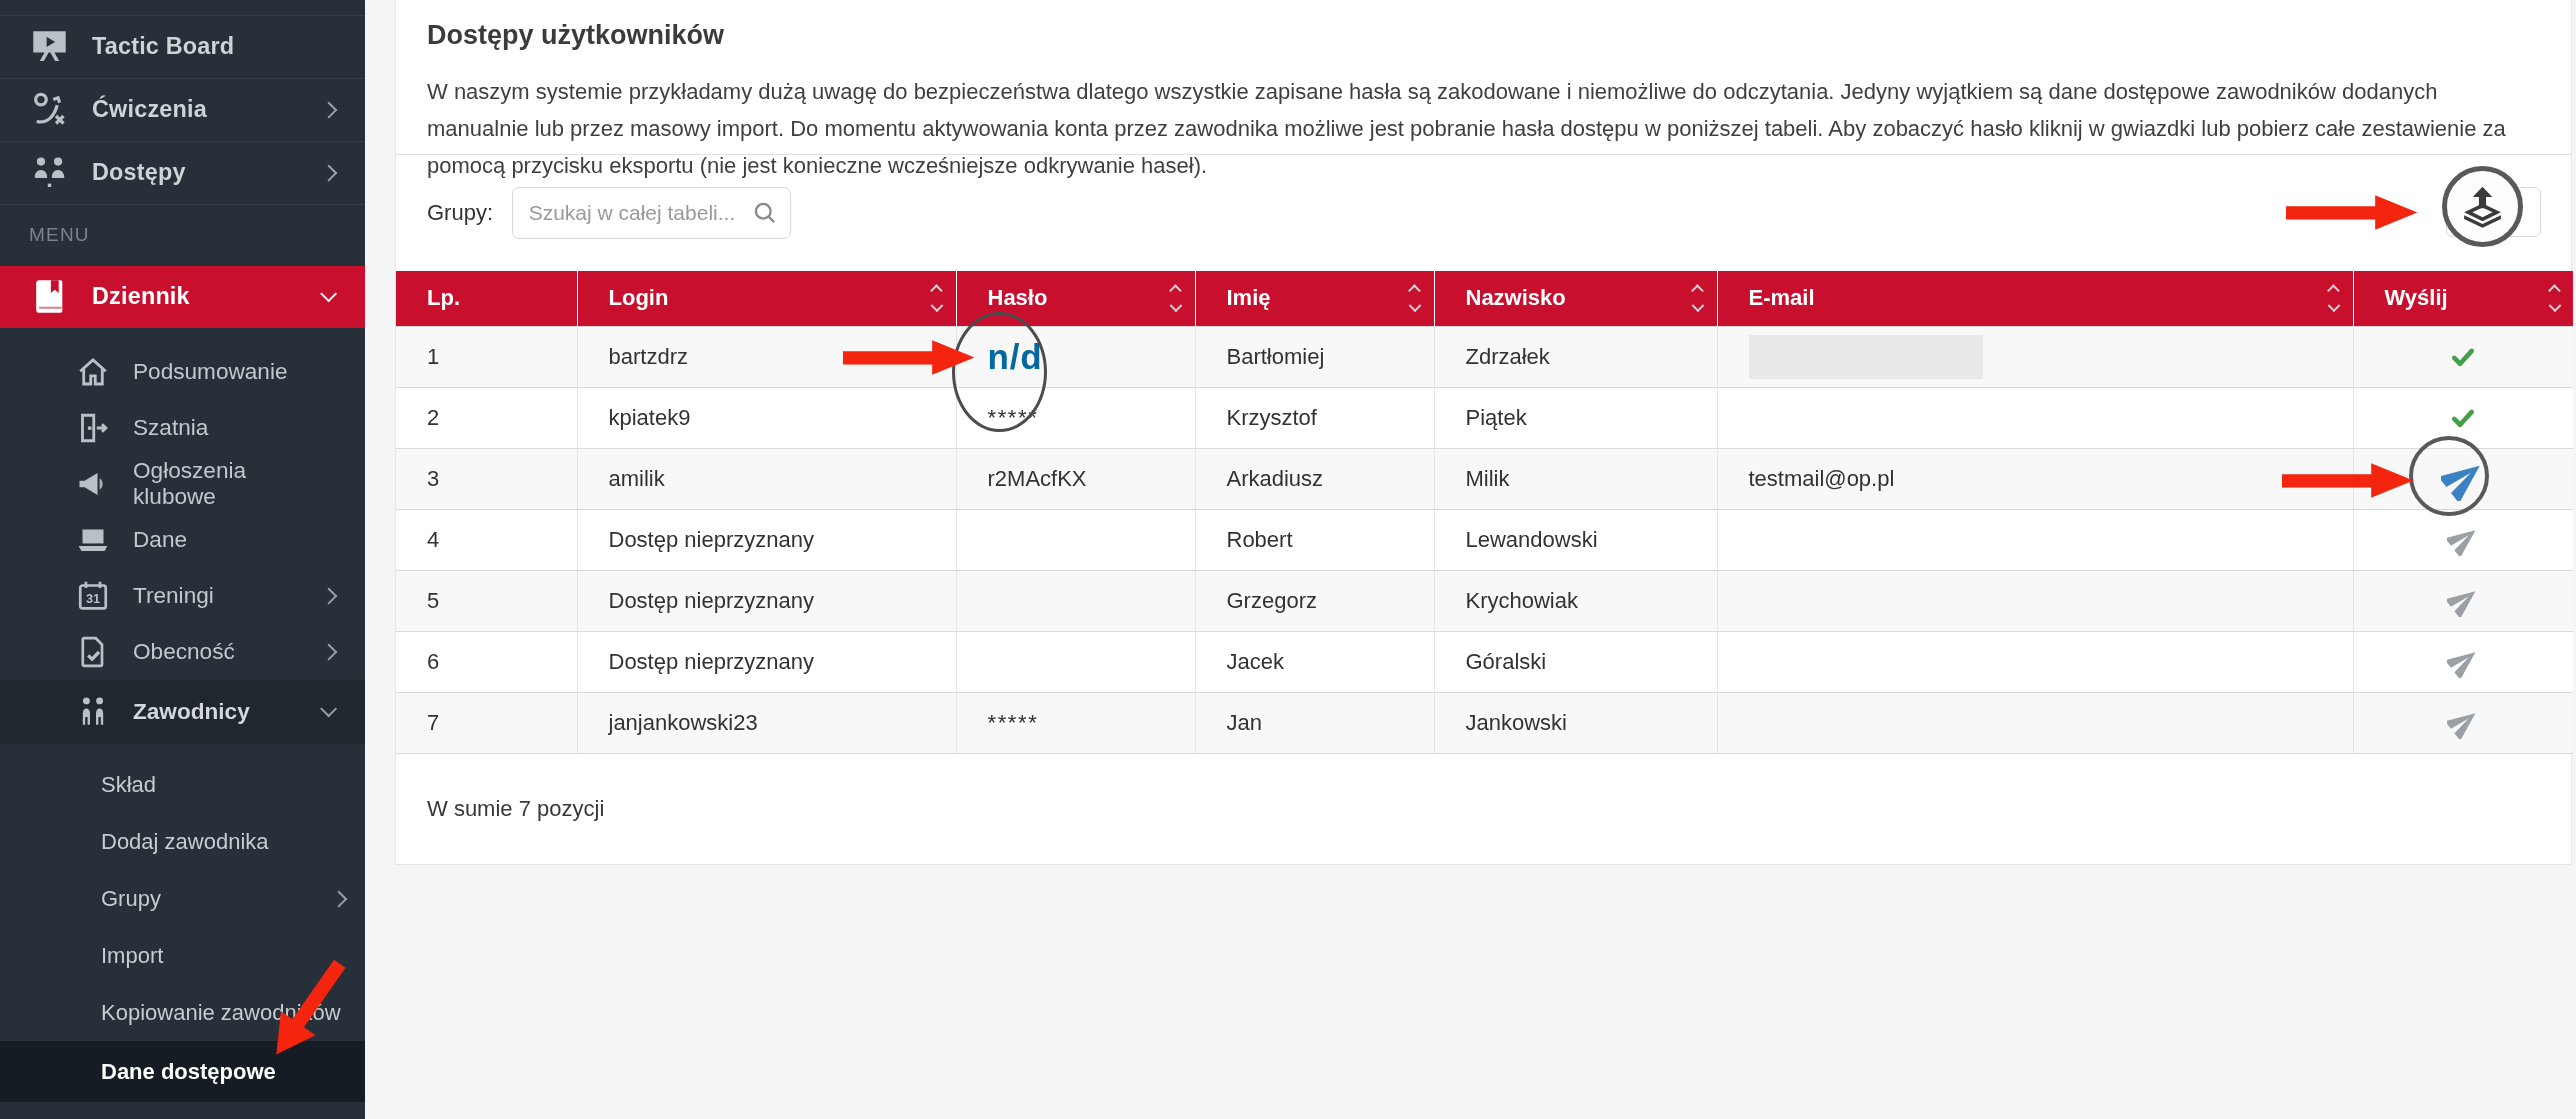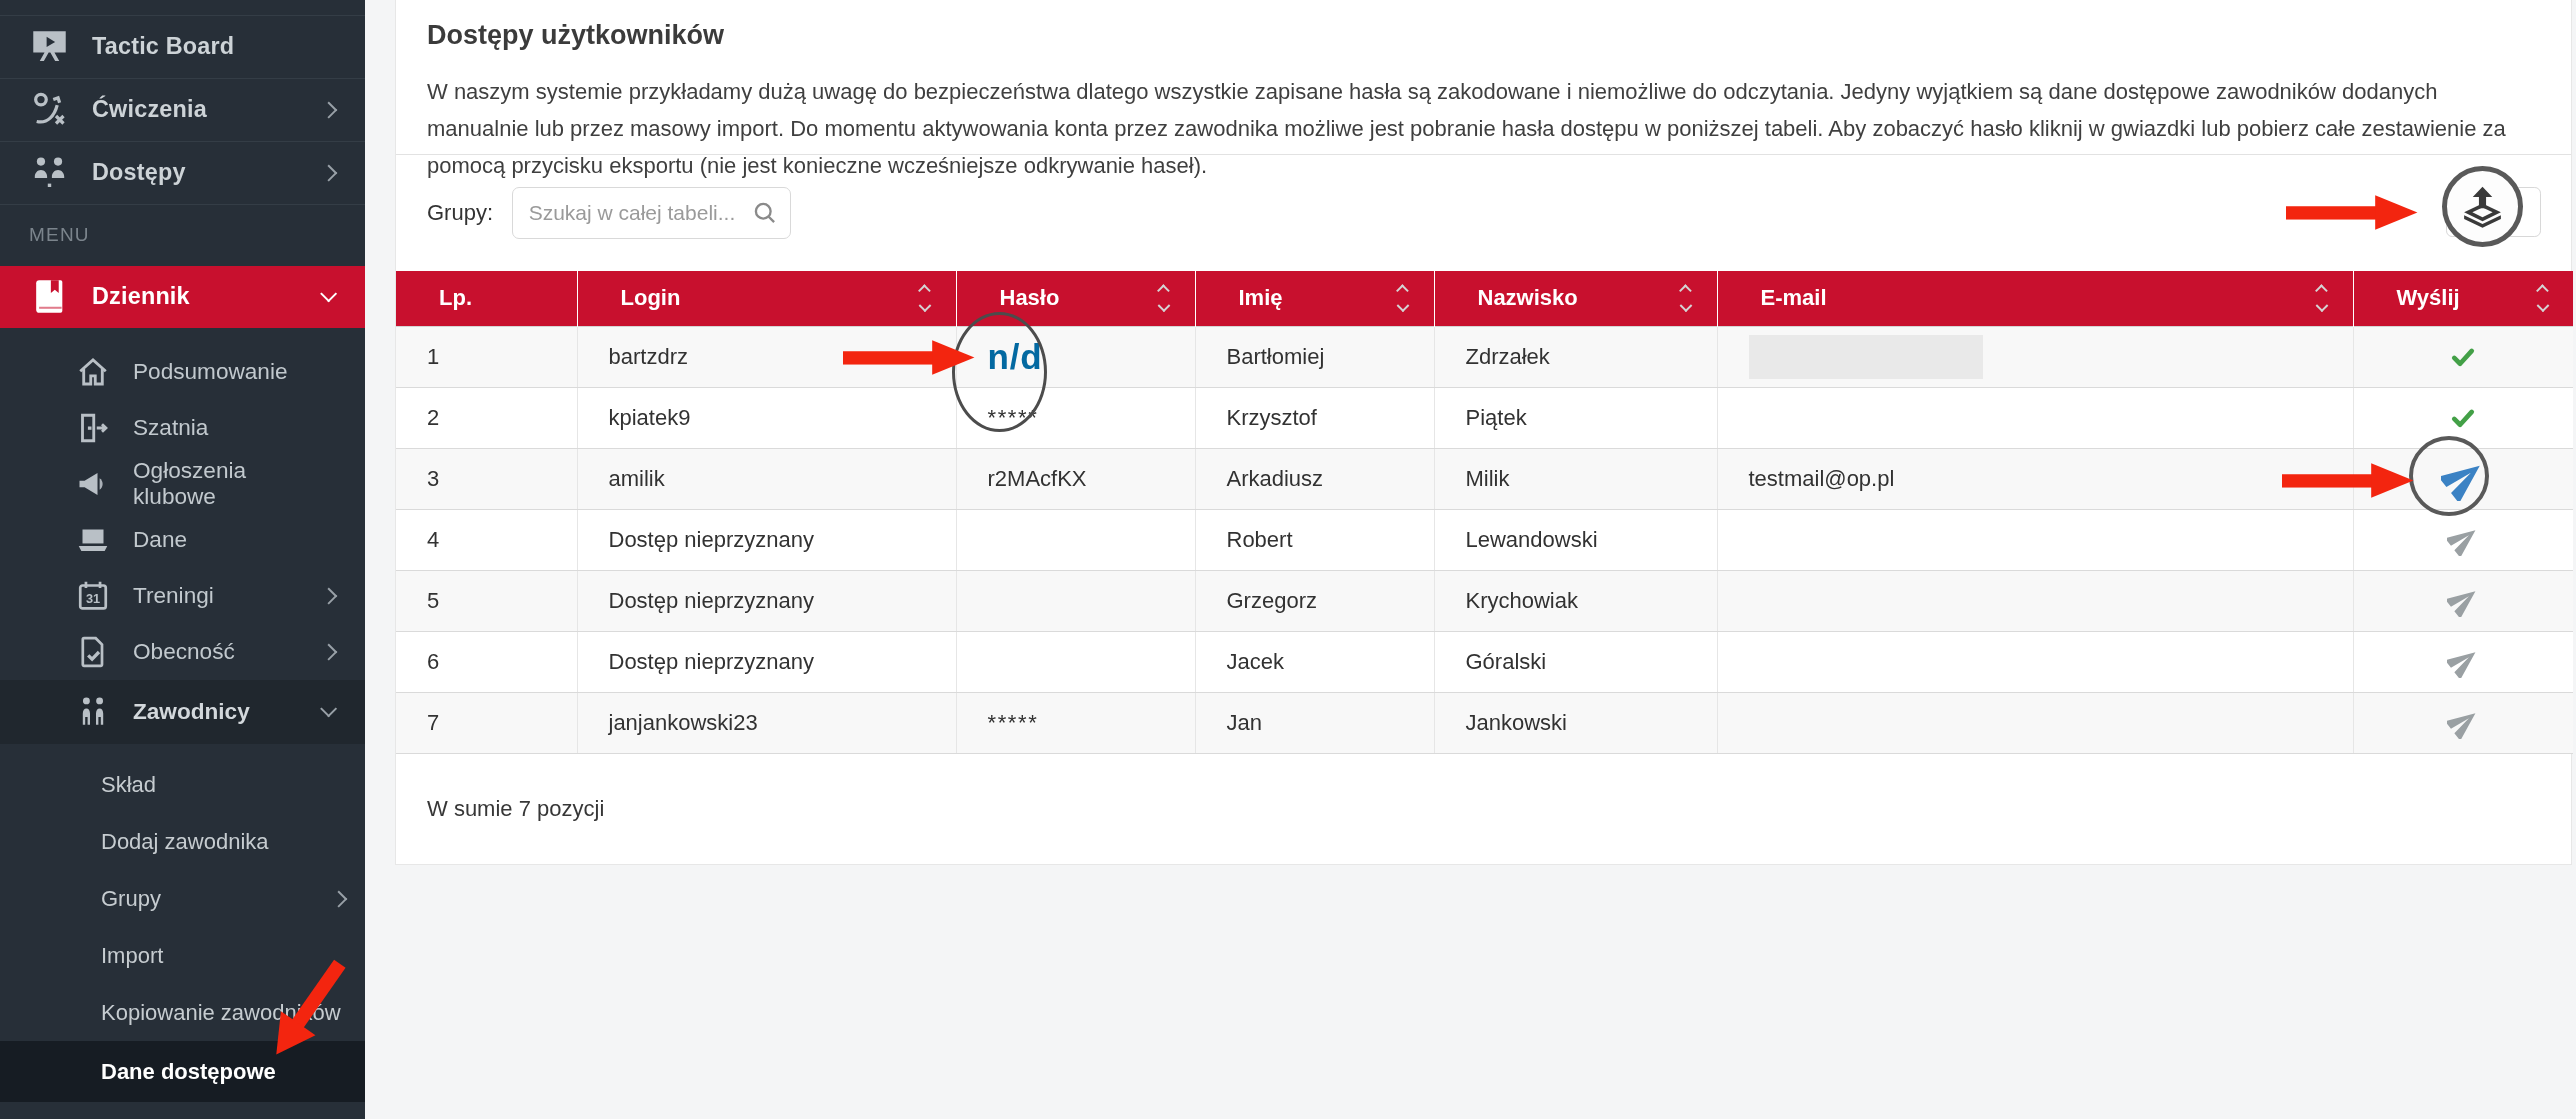--- a/index.html
+++ b/index.html
@@ -47,21 +47,21 @@
   .search-wrap { position:relative; width:279px; height:52px; }
   .search-wrap input { width:100%; height:100%; border:1.6px solid #d9d9d9; border-radius:7px;
     font-size:21px; color:#333; padding:0 45px 0 15.6px; outline:none;
     font-family:"Liberation Sans","DejaVu Sans",sans-serif; }
   .search-wrap input::placeholder { color:#9a9a9a; }
   .search-ic { position:absolute; right:12.5px; top:11.7px; width:28px; height:28px; }
 
   
   table { width:100%; border-collapse:collapse; table-layout:fixed; }
   thead tr { height:55px; background:#c8102e; }
-  th { text-align:left; padding:12px; }
+  th { text-align:left; padding:0; }
   .th-inner { display:flex; align-items:center; padding:0 14px 0 31px;
     color:#fff; font-size:22px; font-weight:700; }
   th:not(:last-child) { border-right:1.6px solid #ffffff; }
   .sort { display:flex; flex-direction:column; gap:5.5px; margin-left:auto; cursor:pointer; }
   .sort i { width:9.4px; height:9.4px; border:solid #d4d4d4; border-width:2.3px 2.3px 0 0; display:block; }
   .sort .u { transform:rotate(-45deg); }
   .sort .d { transform:rotate(135deg); }
   tbody tr { height:61px; background:#ffffff; }
   tbody tr:nth-child(odd) { background:#f8f8f8; }
   td { font-size:22px; color:#323232; padding:0 0 0 31px; border-bottom:1.6px solid #dadada;

